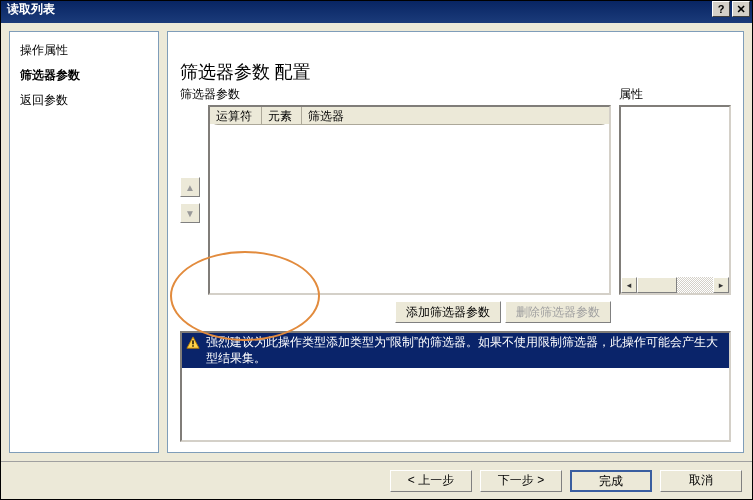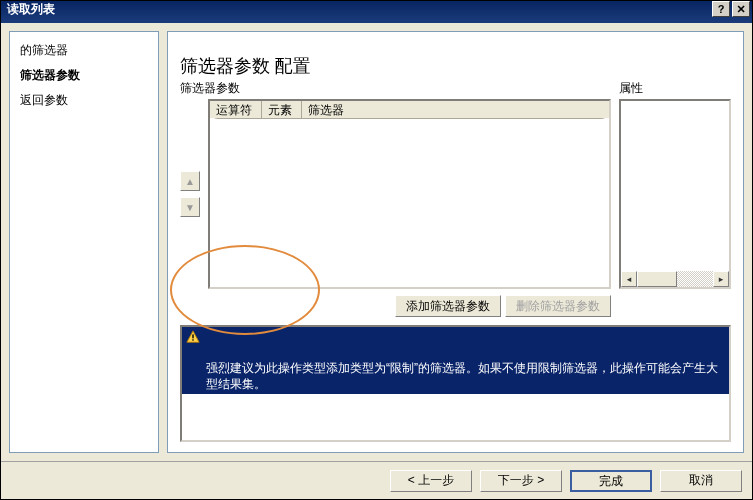--- a/index.html
+++ b/index.html
@@ -74,21 +74,21 @@
     background: #fff;
     border: 1px solid #7f9db9;
     padding: 10px 12px;
     display: flex;
     flex-direction: column;
     position: relative;
   }
   .main h1 {
     font-size: 18px;
     font-weight: normal;
-    margin: 12px 0 2px 0;
+    margin: 18px 0 2px 0;
     font-family: SimSun, serif;
   }
   .desc {
     margin: 0 0 6px 0;
     padding-left: 14px;
   }
   .upper {
     display: flex;
     gap: 8px;
   }
@@ -248,21 +248,20 @@
     gap: 6px;
   }
   .warn-icon {
     width: 14px;
     height: 14px;
     flex-shrink: 0;
     margin-top: 1px;
   }
   .error-text {
     line-height: 1.3;
-    margin-top: 32px;
   }
   .footer-hint {
     margin-top: 6px;
     padding-bottom: 2px;
   }
   .button-bar {
     height: 38px;
     border-top: 1px solid #a0a0a0;
     display: flex;
     justify-content: flex-end;
@@ -304,21 +303,21 @@
     <div class="titlebar-btns">
       <div class="tb-btn">?</div>
       <div class="tb-btn">✕</div>
     </div>
   </div>
 
   <div class="body-area">
 
     <div class="sidebar">
       <div class="sidebar-item">
-        <span>的筛选器</span>
+        <span>操作属性</span>
       </div>
       <div class="sidebar-item bold">
         <span>筛选器参数</span>
       </div>
       <div class="sidebar-item">
         <span>返回参数</span>
       </div>
     </div>
 
     <div class="main">

